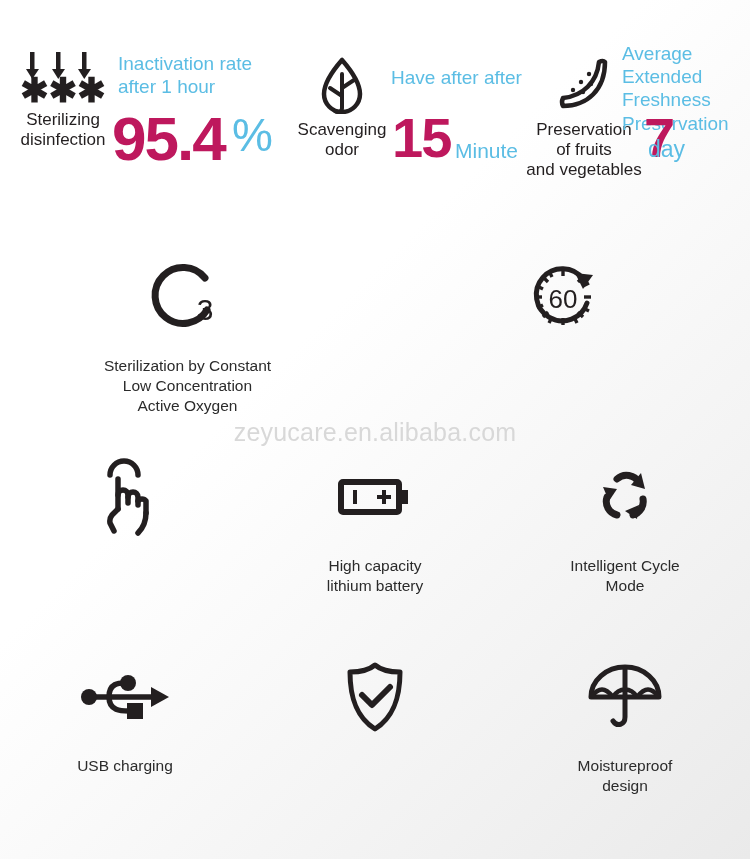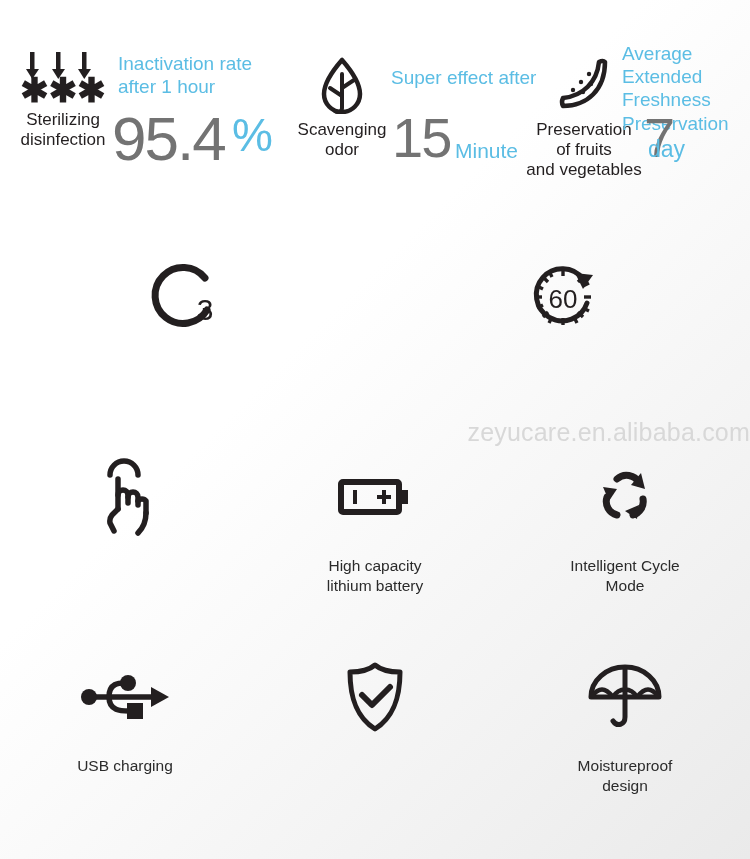--- a/index.html
+++ b/index.html
@@ -52,22 +52,22 @@
     position: absolute;
     color: #5bbde4;
     font-size: 19px;
     line-height: 1.22;
     white-space: pre-line;
   }
 
   
   .stat-value {
     position: absolute;
-    color: #737373;
-    font-weight: normal;
+    color: #be185d;
+    font-weight: bold;
     letter-spacing: -2px;
     line-height: 1;
   }
   .stat-unit {
     position: absolute;
     color: #5bbde4;
     font-size: 21px;
     line-height: 1;
   }
 
@@ -108,21 +108,21 @@
     color: #2b2b2b;
     white-space: pre-line;
   }
 
   
   .watermark {
     position: absolute;
     top: 418px;
     left: 0;
     width: 750px;
-    text-align: right;
+    text-align: center;
     font-size: 25px;
     color: #d8d8d8;
     letter-spacing: 0.2px;
     pointer-events: none;
     z-index: 5;
   }
 </style>
 </head>
 <body>
 
@@ -167,21 +167,21 @@
           <path d="M26 4 C12 20 8 30 8 38 A18 18 0 0 0 44 38 C44 30 40 20 26 4 Z" fill="none" stroke="#231f20" stroke-width="4.5" stroke-linejoin="round"></path>
           <path d="M26 18 L26 52 C26 56 22 57 19 55" fill="none" stroke="#231f20" stroke-width="4" stroke-linecap="round"></path>
           <path d="M26 32 L38 24" fill="none" stroke="#231f20" stroke-width="4" stroke-linecap="round"></path>
           <path d="M26 40 L14 32" fill="none" stroke="#231f20" stroke-width="4" stroke-linecap="round"></path>
         </svg>
       </span>
       <div class="stat-caption">Scavenging
 odor</div>
     </div>
 
-    <div class="stat-head" style="left:391px; top:66px; width:200px;">Super effect after</div>
+    <div class="stat-head" style="left:391px; top:66px; width:200px;">Have after after</div>
 
     <div class="stat-value" style="left:392px; top:110px; font-size:56px;">15</div>
     <div class="stat-unit" style="left:455px; top:140px; font-size:21px;">Minute</div>
   </div>
 
   <div class="stat-block">
     <div class="stat-icon-col" style="left:518px; top:56px; width:132px;">
       <span class="stat-icon">
         <svg width="62" height="58" viewBox="0 0 62 58">
           <path d="M52 6 C52 34 34 50 10 50 C10 50 8 46 10 42 C30 40 44 26 46 6 C50 4 52 6 52 6 Z" fill="none" stroke="#231f20" stroke-width="4.5" stroke-linejoin="round"></path>
@@ -211,20 +211,23 @@
 
   <div class="feature-row">
 
     <div class="feature-cell">
       <div class="feature-icon">
         <svg width="78" height="78" viewBox="0 0 78 78">
           <path d="M56 20 A28 28 0 1 0 58 52" fill="none" stroke="#231f20" stroke-width="7" stroke-linecap="round"></path>
           <text x="56" y="62" font-family="'Liberation Sans',sans-serif" font-size="30" text-anchor="middle" fill="#231f20">3</text>
         </svg>
       </div>
+      <div class="feature-label">Sterilization by Constant
+Low Concentration
+Active Oxygen</div>
     </div>
 
     <div class="feature-cell">
       <div class="feature-icon">
         <svg width="76" height="76" viewBox="0 0 76 76">
           <g stroke="#231f20" stroke-width="5" fill="none" stroke-linecap="round">
             <path d="M58 20 A26 26 0 1 0 62 44"></path>
           </g>
           <polygon points="50,14 68,16 58,30" fill="#231f20"></polygon>
           <g stroke="#231f20" stroke-width="3.4" stroke-linecap="butt">

